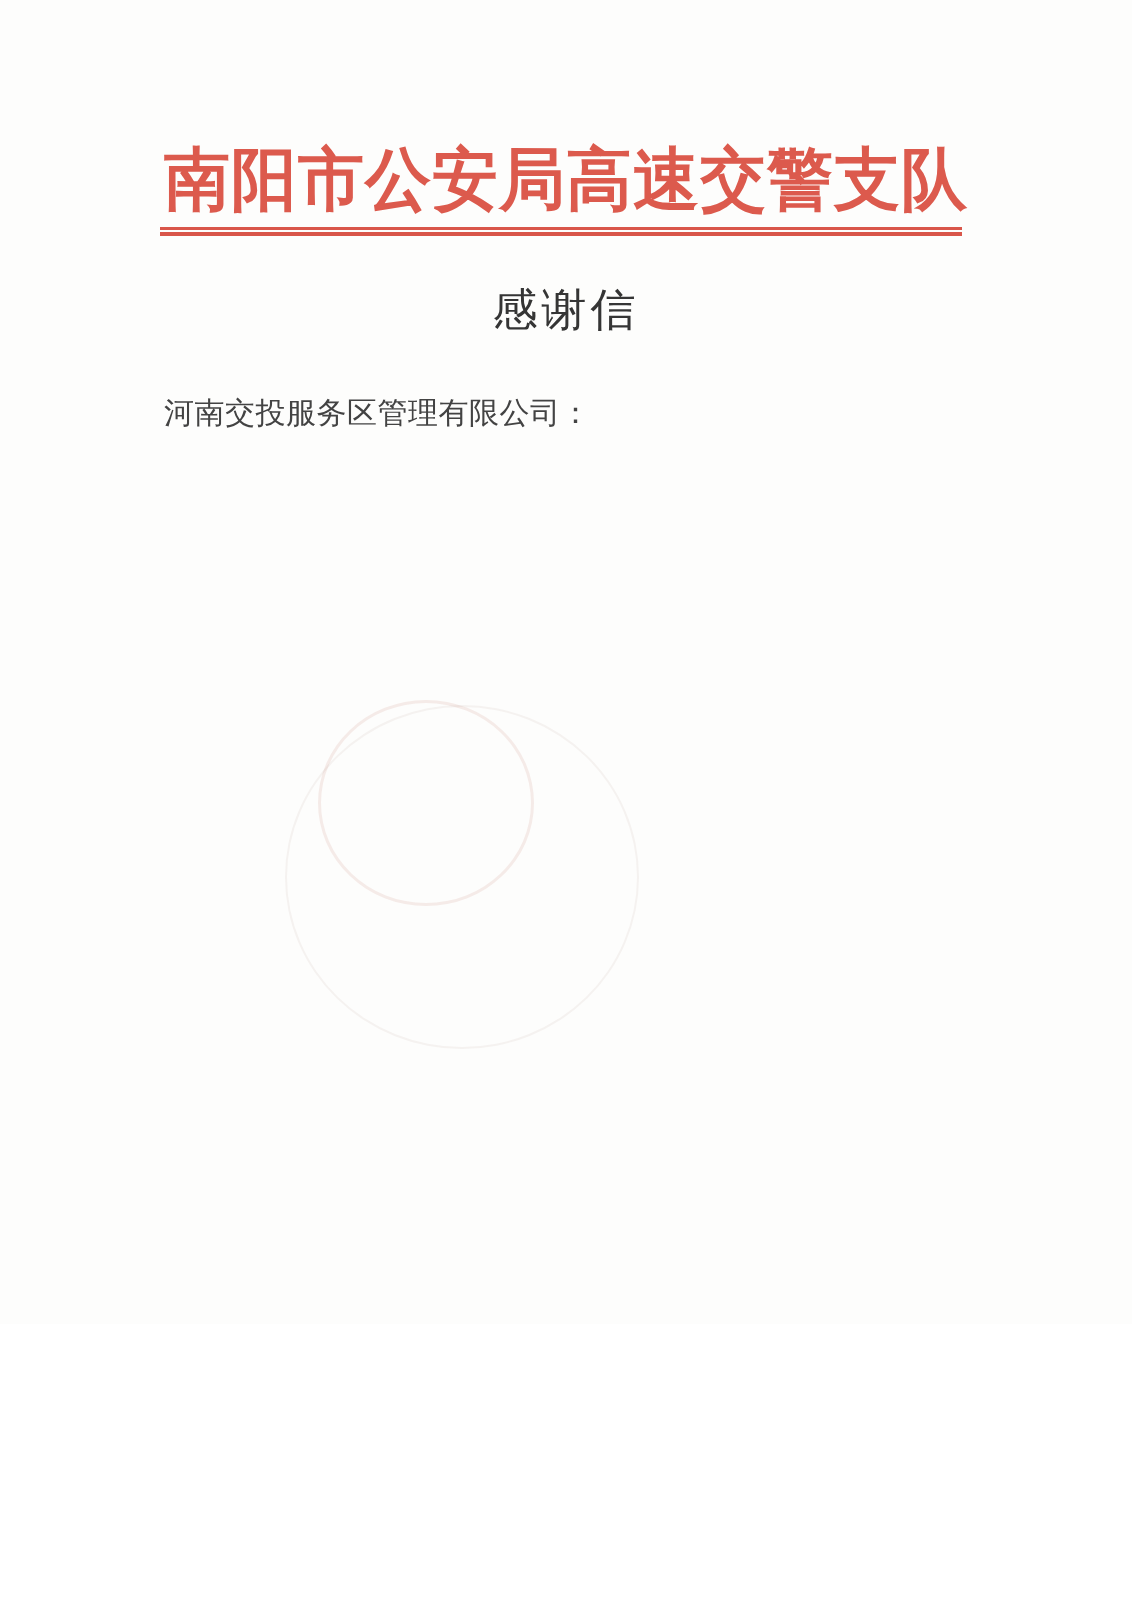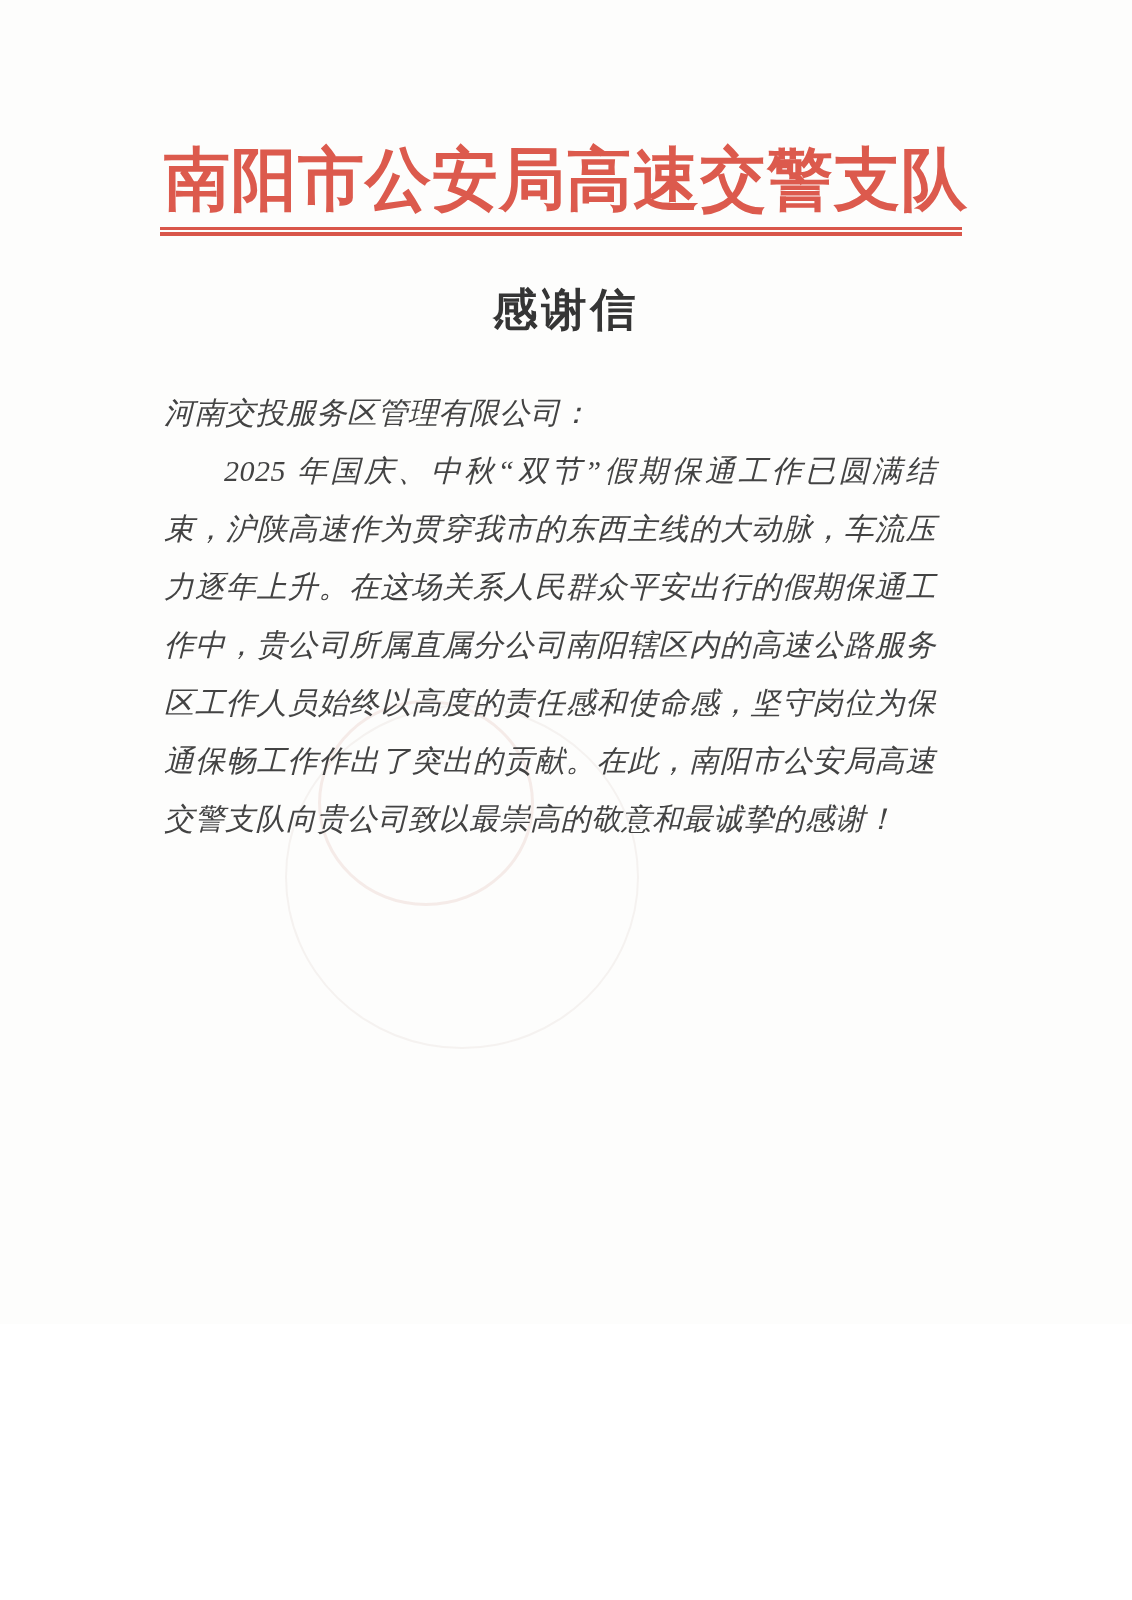--- a/index.html
+++ b/index.html
@@ -42,40 +42,39 @@
   }
   
   .doc-title {
     position: absolute;
     top: 281px;
     left: 0;
     width: 100%;
     text-align: center;
     font-size: 45px;
     line-height: 58px;
-    font-weight: 700;
+    font-weight: 400;
     color: #353535;
     letter-spacing: 4px;
   }
   
   .letter-body {
     position: absolute;
     top: 384px;
     left: 164px;
     width: 772px;
     font-size: 30px;
     line-height: 58px;
     color: #434343;
     text-align: justify;
     letter-spacing: 0.5px;
   }
   .letter-body p {
     margin: 0;
     text-indent: 2em;
-    font-style: italic;
   }
   .letter-body p.salutation {
     text-indent: 0;
   }
   
   .stamp-bleed {
     position: absolute;
     border-radius: 50%;
     pointer-events: none;
   }
@@ -116,18 +115,17 @@
 
   <div class="letterhead-rule"></div>
 
   <div class="doc-title">感谢信</div>
 
   <div class="stamp-bleed inner"></div>
   <div class="stamp-bleed outer"></div>
 
   <div class="letter-body">
     <p class="salutation">河南交投服务区管理有限公司：</p>
-    <p>2025 年国庆、中秋“双节”假期保通工作已圆满结束，沪陕高速作为贯穿我市的东西主线的大动脉，车流压力逐年上升。在这场关系人民群众平安出行的假期保通工作中，贵公司所属直属分公司南阳辖区内的高速公路服务区工作人员始终以高度的责任感和使命感，坚守岗位为保通保畅工作作出了突出的贡献。在此，南阳市公安局高速交警支队向贵公司致以最崇高的敬意和最诚挚的感谢！</p>
   </div>
 
   <div class="footer-rule"></div>
 
 </div>
 
 </body></html>

